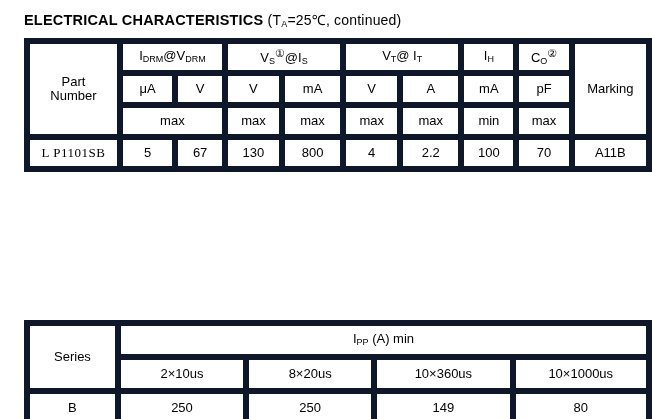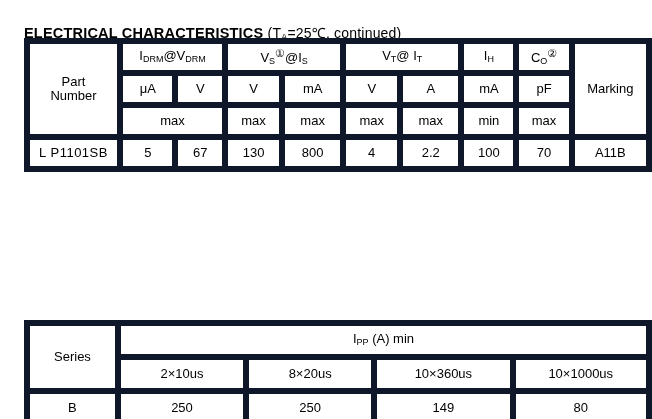--- a/index.html
+++ b/index.html
@@ -19,21 +19,20 @@
   .page {
     position: relative;
     width: 652px;
     height: 419px;
     padding: 0;
   }
   .heading {
     font-weight: bold;
     font-size: 14.5px;
     letter-spacing: 0.2px;
-    margin-top: 13px;
   }
   .heading .normal {
     font-weight: normal;
     font-size: 14px;
   }
   #elec-heading {
     position: absolute;
     left: 24px;
     top: 10px;
     white-space: nowrap;
@@ -90,20 +89,21 @@
     line-height: 1.62;
   }
   .note-line {
     white-space: nowrap;
   }
   .note-mark {
     font-size: 12px;
   }
   .partnum {
     letter-spacing: 0.5px;
+    font-family: Liberation Serif, serif;
   }
 </style>
 </head>
 <body>
 
 <div class="page">
 
   <div class="heading" id="elec-heading">
     <span>ELECTRICAL CHARACTERISTICS</span>
     <span class="normal">(T<sub>A</sub>=25℃, continued)</span>

